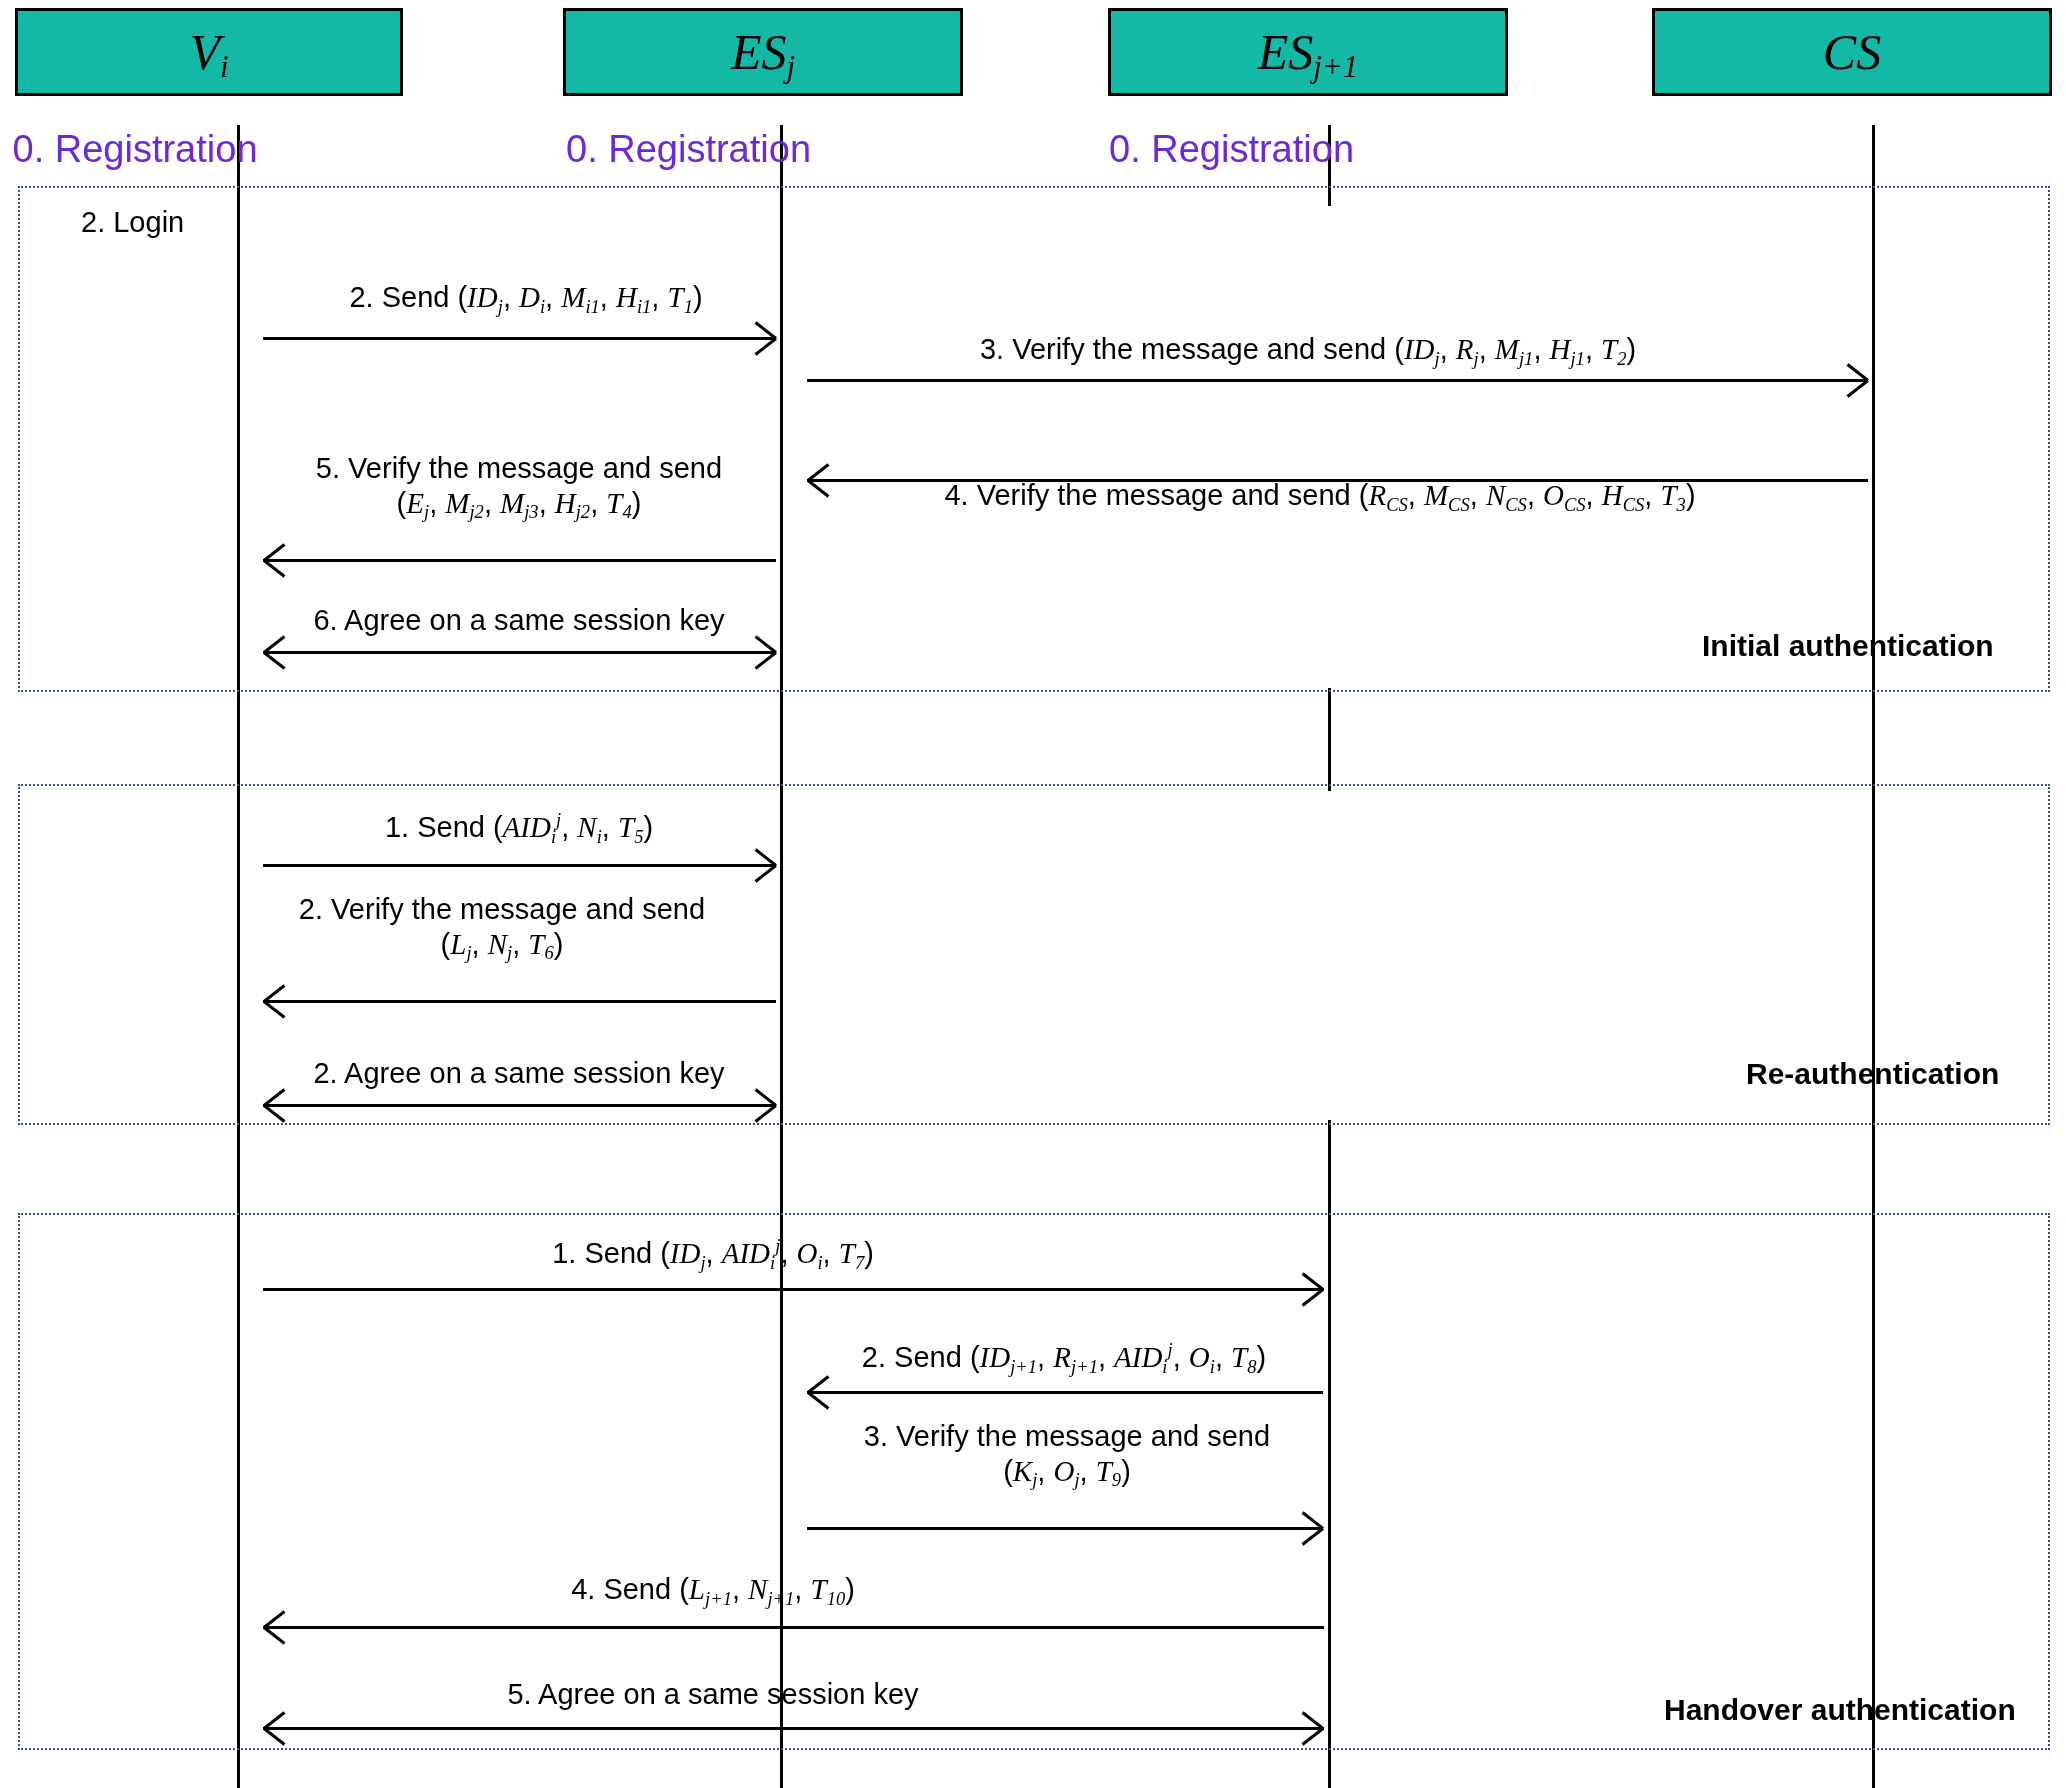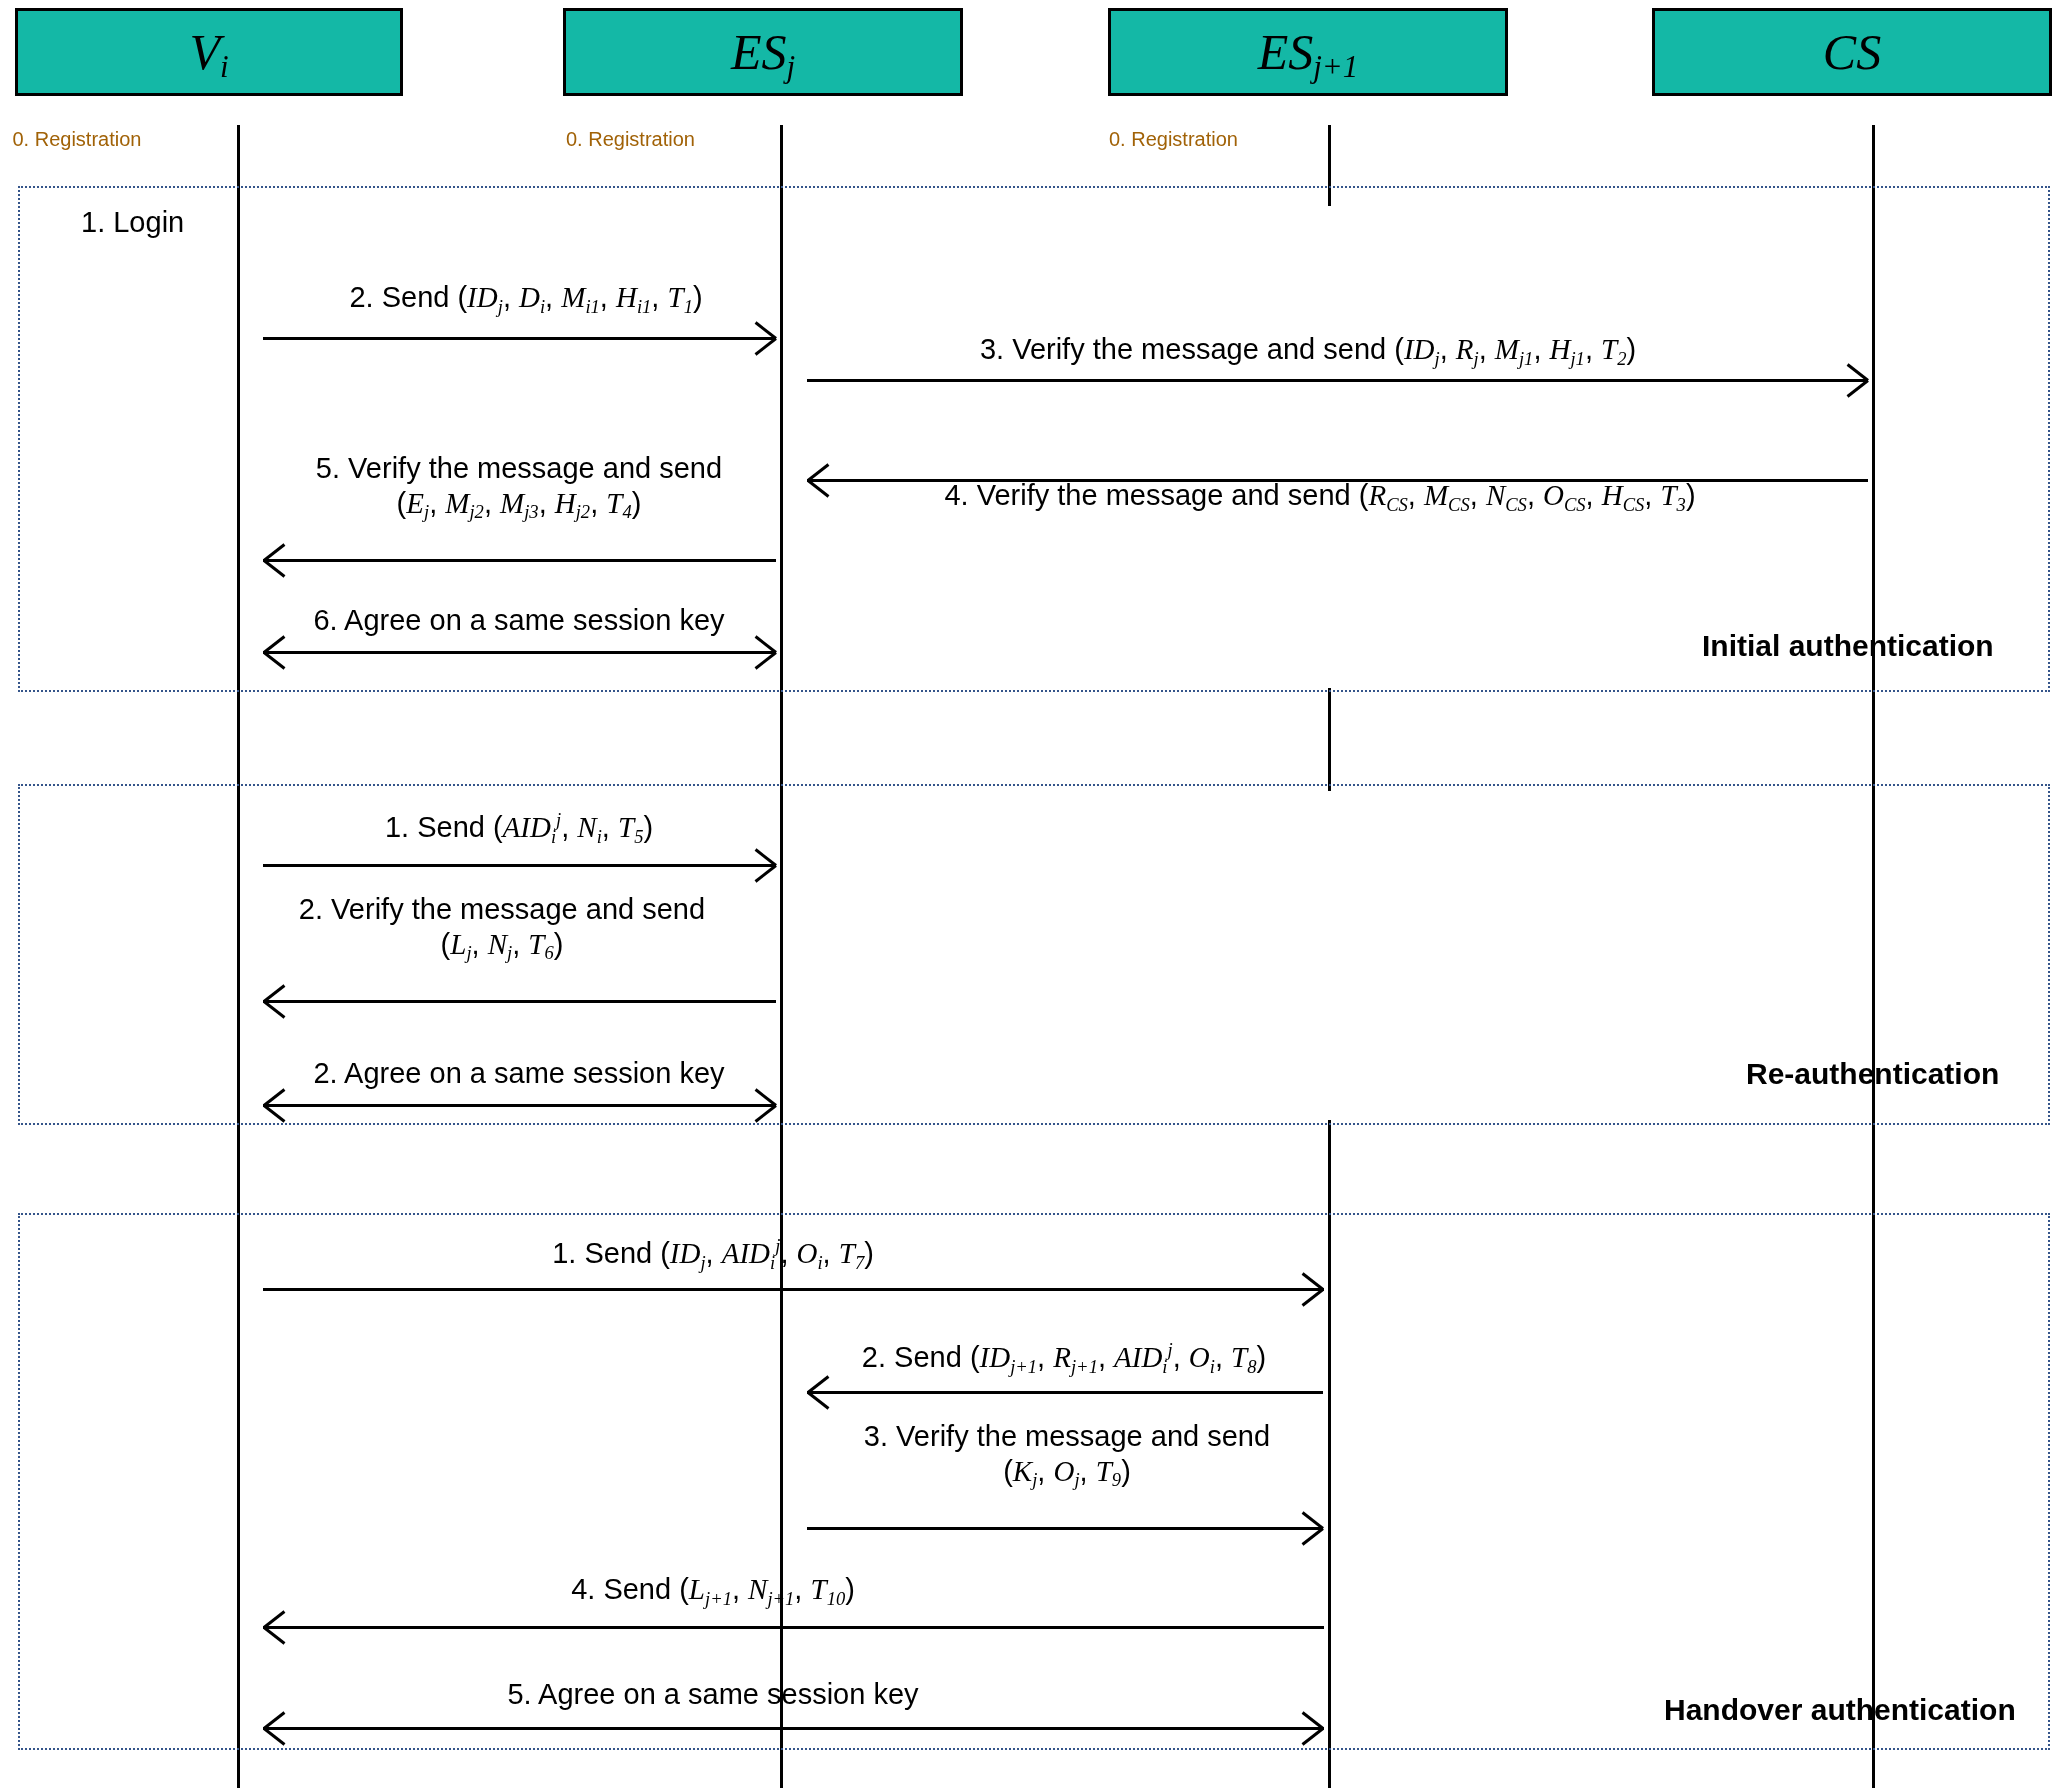--- a/index.html
+++ b/index.html
@@ -46,22 +46,22 @@
   
   .lifeline {
     position: absolute;
     width: 3.1px;
     background: #000000;
   }
 
   
   .registration {
     position: absolute;
-    font-size: 20px;
-    color: #a16207;
+    font-size: 38px;
+    color: #6d28d9;
     white-space: nowrap;
     text-align: right;
   }
 
   
   .phase-box {
     position: absolute;
     box-sizing: border-box;
     border: 2.5px dotted #35558a;
     background: transparent;
@@ -164,21 +164,21 @@
     </span>
   </div>
 
   <div class="registration" style="left:12.5px; top:128px;">0. Registration</div>
   <div class="registration" style="left:566px; top:128px;">0. Registration</div>
   <div class="registration" style="left:1109px; top:128px;">0. Registration</div>
 
   <div class="phase-box" style="left:17.5px; top:186px; width:2032px; height:506px;"></div>
   <div class="phase-label" style="left:1702px; top:629px;">Initial authentication</div>
 
-  <div class="login-text" style="left:81px; top:206px;">1. Login</div>
+  <div class="login-text" style="left:81px; top:206px;">2. Login</div>
 
   <div class="msg-text" style="left:526px; top:280px;">2. Send (<span class="mathitalic">ID<sub>j</sub></span>, <span class="mathitalic">D<sub>i</sub></span>, <span class="mathitalic">M<sub>i1</sub></span>, <span class="mathitalic">H<sub>i1</sub></span>, <span class="mathitalic">T<sub>1</sub></span>)</div>
   <div class="arrow-line" style="left:263px; top:337px; width:513px;"></div>
   <div class="chev r-up" style="left:750px; top:337px;"></div>
   <div class="chev r-down" style="left:750px; top:337px;"></div>
 
   <div class="msg-text" style="left:1308px; top:332px;">3. Verify the message and send (<span class="mathitalic">ID<sub>j</sub></span>, <span class="mathitalic">R<sub>j</sub></span>, <span class="mathitalic">M<sub>j1</sub></span>, <span class="mathitalic">H<sub>j1</sub></span>, <span class="mathitalic">T<sub>2</sub></span>)</div>
   <div class="arrow-line" style="left:807px; top:379px; width:1061px;"></div>
   <div class="chev r-up" style="left:1842px; top:379px;"></div>
   <div class="chev r-down" style="left:1842px; top:379px;"></div>

